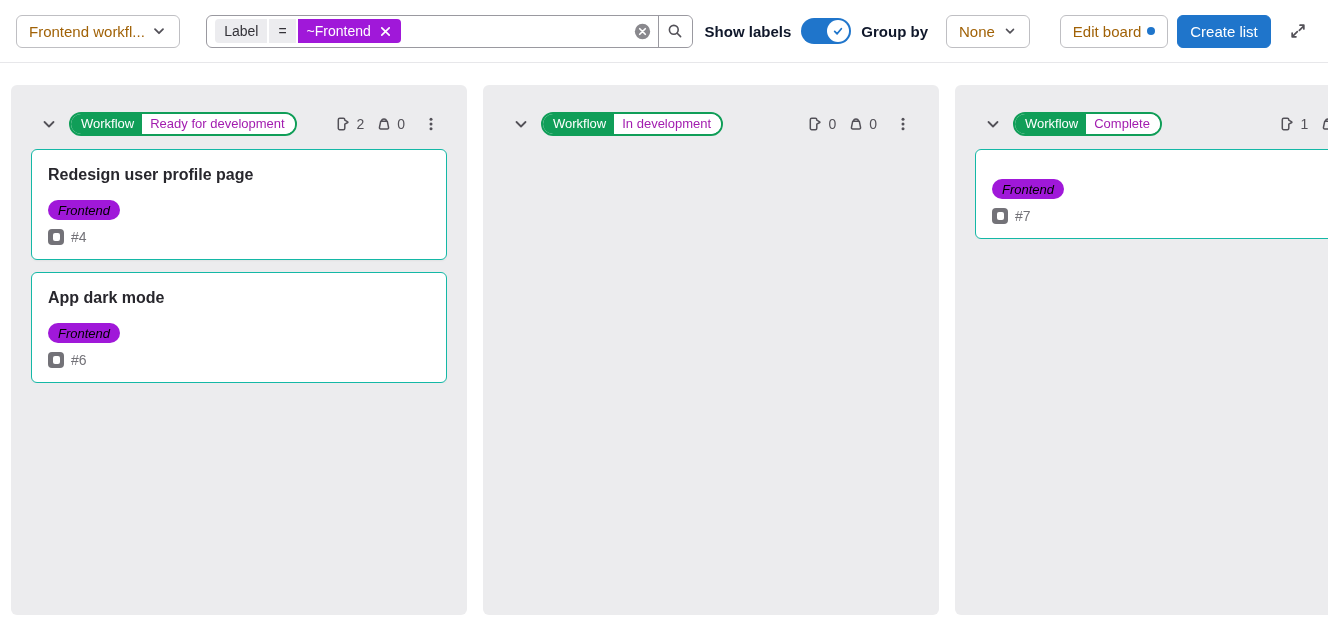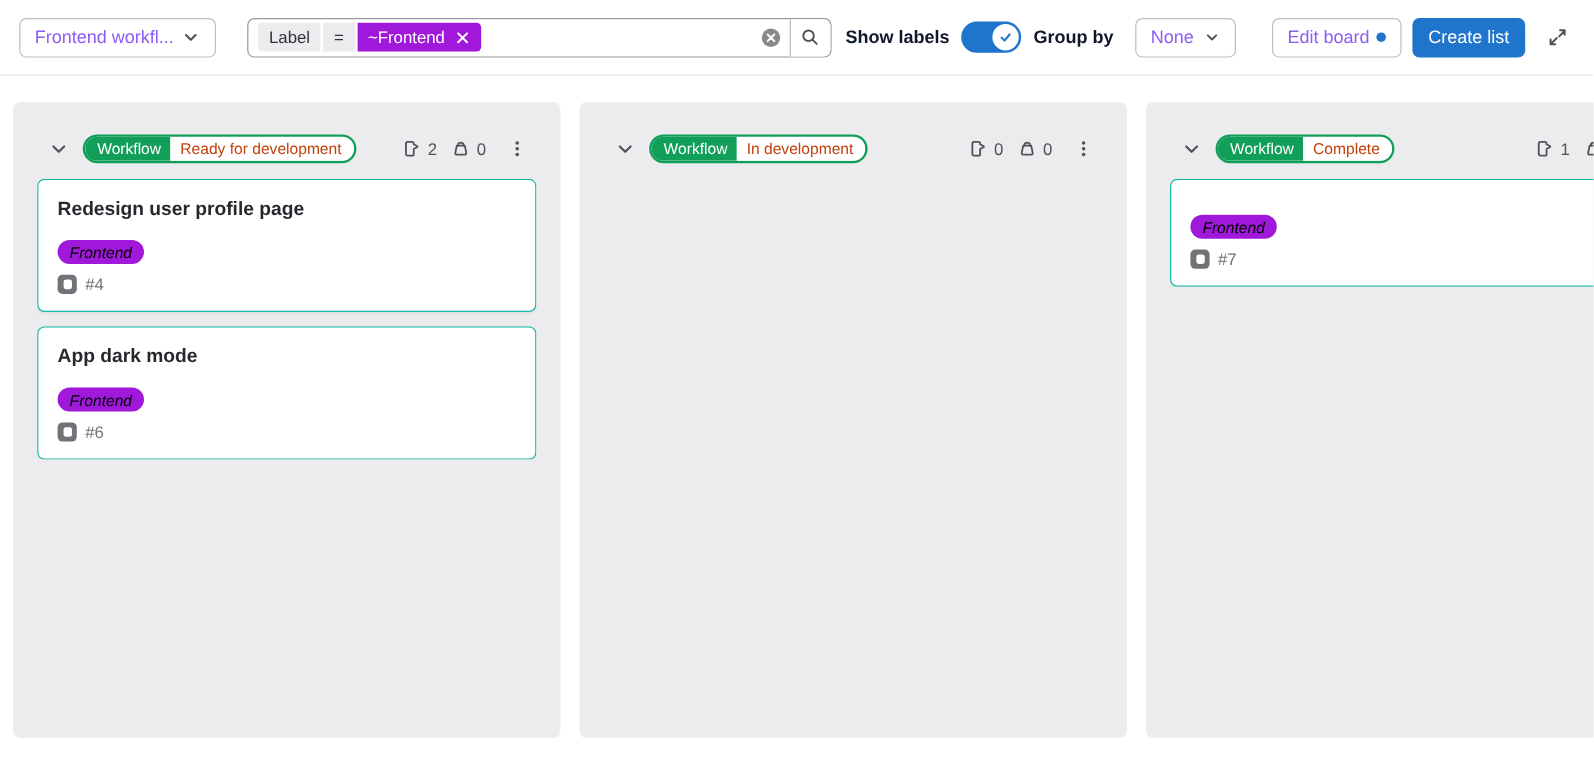--- a/index.html
+++ b/index.html
@@ -21,21 +21,21 @@
     background: #fff;
   }
   .btn {
     display: inline-flex;
     align-items: center;
     height: 33px;
     border: 1px solid #bfbfc3;
     border-radius: 6px;
     background: #fff;
     font-size: 15px;
-    color: #8b5cf6;
+    color: #a16207;
     padding: 0 12px;
     cursor: pointer;
     white-space: nowrap;
   }
   .board-switcher {
     width: 168px;
     justify-content: space-between;
   }
   .board-switcher .label { overflow: hidden; text-overflow: ellipsis; white-space: nowrap; }
   .filtered-search {
@@ -165,21 +165,21 @@
     line-height: 20px;
     cursor: default;
   }
   .scoped-pill .scope {
     background: var(--scoped-green, #109e58);
     color: #fff;
     padding: 0 8px 0 10px;
     display: flex; align-items: center;
   }
   .scoped-pill .value {
-    color: #c2410c;
+    color: #a21caf;
     padding: 0 10px 0 8px;
     display: flex; align-items: center;
     background: #fff;
   }
   .list-counts {
     margin-left: auto;
     display: flex;
     align-items: center;
     gap: 12px;
     color: #535158;

